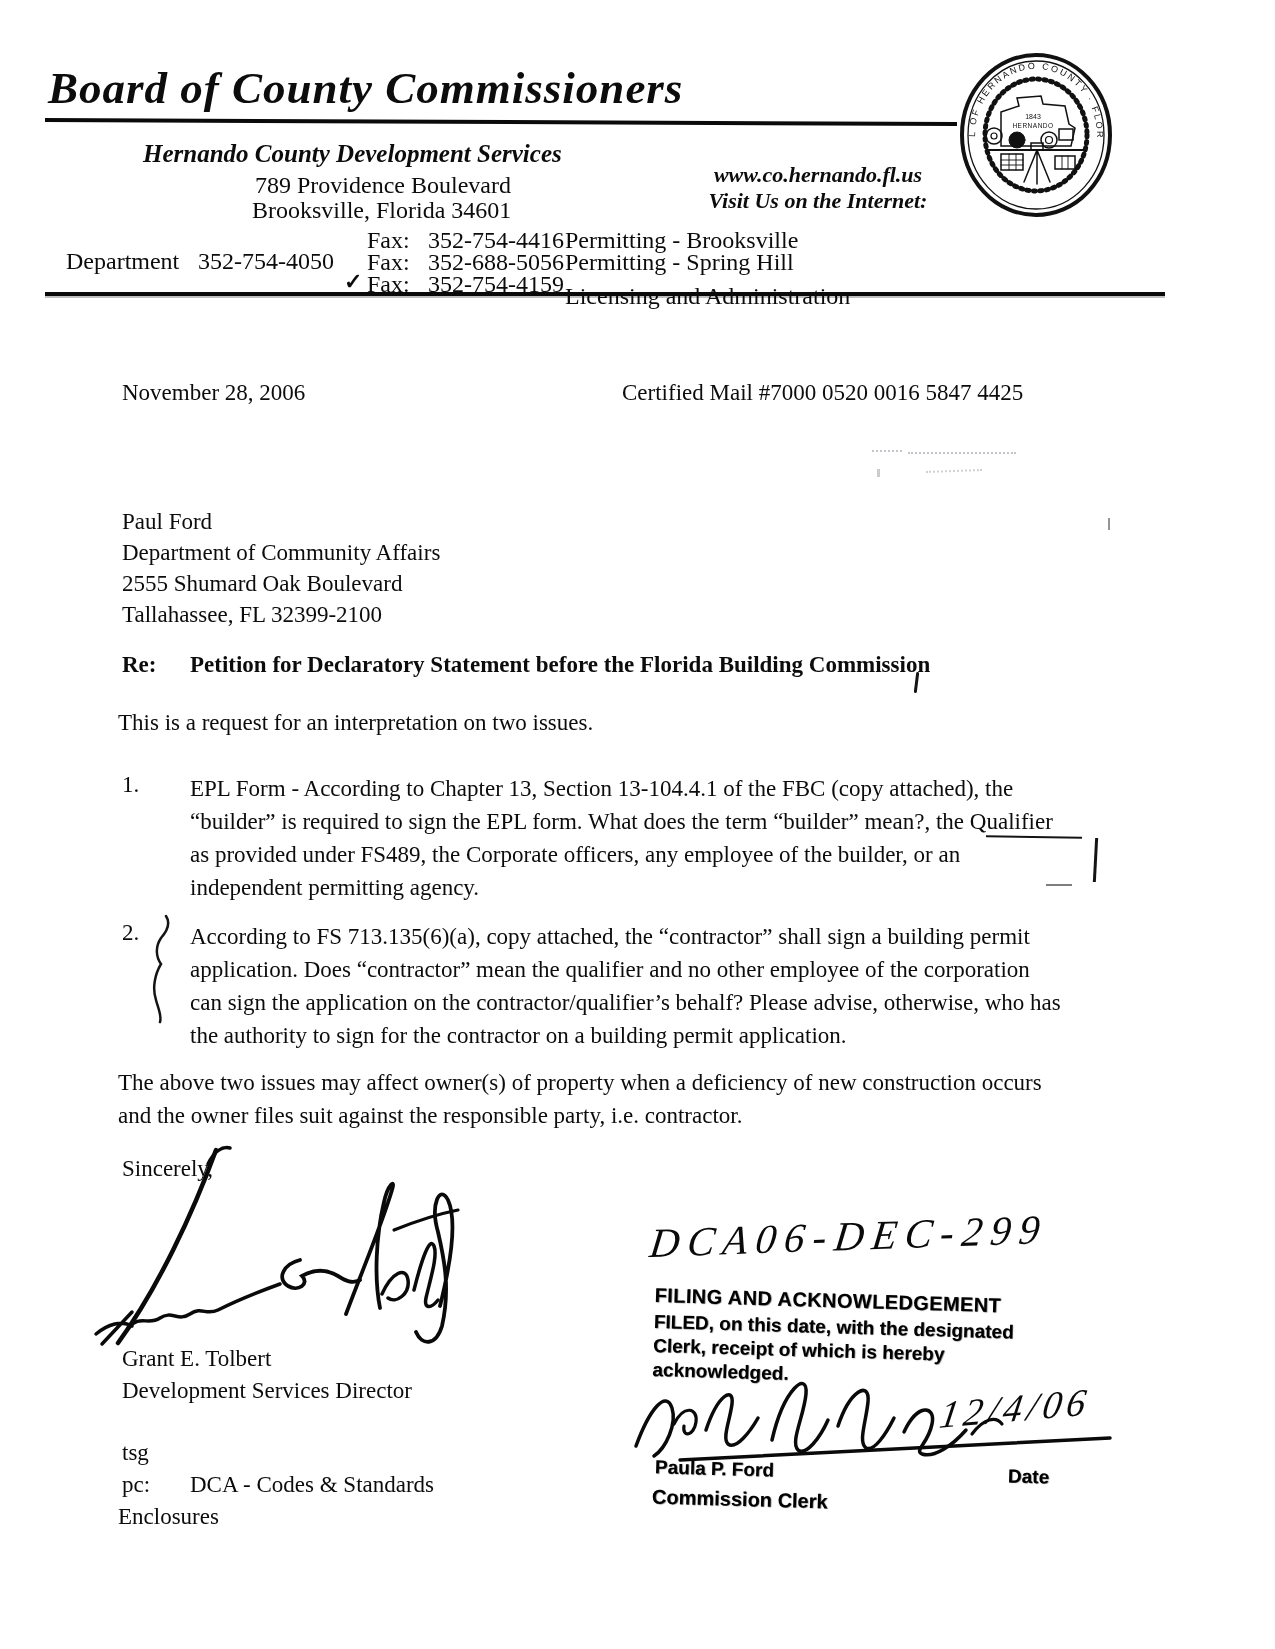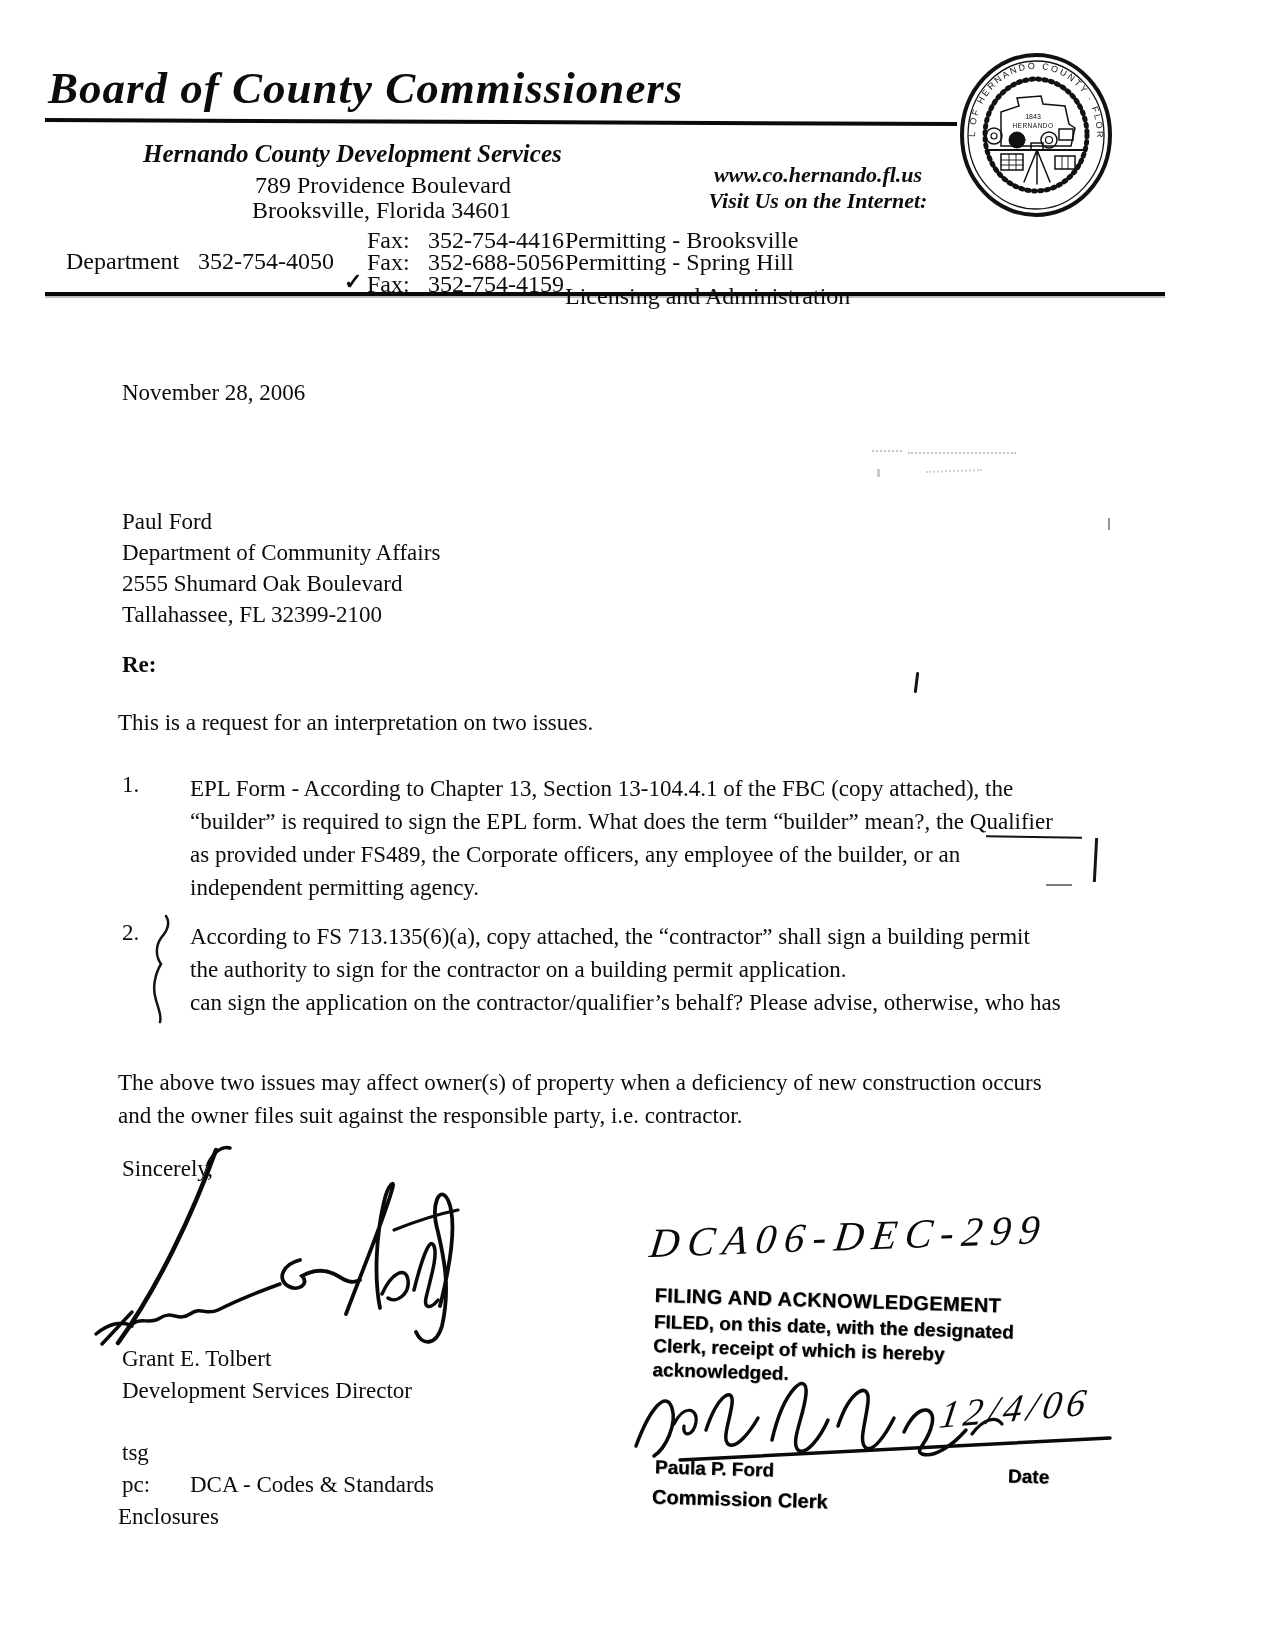--- a/index.html
+++ b/index.html
@@ -79,35 +79,37 @@
   </div>
   <div>
     <span class="t small" style="left:367px;top:271px;">Fax:</span>
     <span class="t small" style="left:428px;top:271px;">352-754-4159</span>
     <span class="t small" style="left:565px;top:271px;margin-top:12px;">Licensing and Administration</span>
   </div>
 
   <div class="rule" style="left:45px;top:292px;width:1120px;height:4px;box-shadow:0 2px 0 rgba(0,0,0,0.25);"></div>
 
   <div class="t body" style="left:122px;top:380px;">November 28, 2006</div>
+  <div class="t body" style="left:622px;top:380px;">Certified Mail #7000 0520 0016 5847 4425</div>
 
   <div style="position:absolute;left:872px;top:450px;width:30px;border-top:2px dotted #9aa0a6;opacity:.6;"></div>
   <div style="position:absolute;left:908px;top:452px;width:108px;border-top:2px dotted #9aa0a6;opacity:.6;"></div>
   <div style="position:absolute;left:926px;top:470px;width:56px;border-top:2px dotted #b3b3b3;opacity:.6;transform:rotate(-2deg);"></div>
   <div style="position:absolute;left:877px;top:469px;width:3px;height:8px;background:#9a9a9a;opacity:.5;"></div>
 
   <div class="t body lines" style="left:122px;top:506px;line-height:31px;">
     <div>Paul Ford</div>
     <div>Department of Community Affairs</div>
     <div>2555 Shumard Oak Boulevard</div>
     <div>Tallahassee, FL 32399-2100</div>
   </div>
   <div class="mark" style="left:1108px;top:518px;width:2px;height:12px;opacity:.45;"></div>
 
   <div class="t body bold" style="left:122px;top:652px;">Re:</div>
+  <div class="t body bold" style="left:190px;top:652px;">Petition for Declaratory Statement before the Florida Building Commission</div>
   <div class="mark" style="left:915px;top:672px;width:2.5px;height:21px;transform:rotate(7deg);border-radius:2px;"></div>
 
   <div class="t body" style="left:118px;top:710px;">This is a request for an interpretation on two issues.</div>
 
   <div class="t body" style="left:122px;top:772px;">1.</div>
   <div class="t body lines" style="left:190px;top:772px;line-height:33px;">
     <div>EPL Form - According to Chapter 13, Section 13-104.4.1 of the FBC (copy attached), the</div>
     <div>“builder” is required to sign the EPL form.  What does the term  “builder” mean?, the Qualifier</div>
     <div>as provided under FS489, the Corporate officers, any employee of the builder, or an</div>
     <div>independent permitting agency.</div>
@@ -115,22 +117,23 @@
   <div class="mark" style="left:986px;top:836px;width:96px;height:2px;transform:rotate(1deg);"></div>
   <div class="mark" style="left:1094px;top:838px;width:2.5px;height:44px;transform:rotate(3deg);"></div>
   <div class="mark" style="left:1046px;top:884px;width:26px;height:2px;opacity:.55;"></div>
 
   <div class="t body" style="left:122px;top:920px;">2.</div>
   <svg style="position:absolute;left:148px;top:912px;" width="26" height="112" viewBox="0 0 26 112">
     <path d="M18,4 C22,10 20,18 13,26 C7,35 8,45 13,52 C7,62 4,76 8,88 C10,96 14,104 12,110" fill="none" stroke="#141414" stroke-width="2.5" stroke-linecap="round"></path>
   </svg>
   <div class="t body lines" style="left:190px;top:920px;line-height:33px;">
     <div>According to FS 713.135(6)(a), copy attached,  the “contractor” shall sign a building permit</div>
+    <div>application.  Does “contractor” mean the qualifier and no other employee of the corporation</div>
+    <div>can sign the application on the contractor/qualifier’s behalf?  Please advise, otherwise, who has</div>
     <div>the authority to sign for the contractor on a building permit application.</div>
-    <div>can sign the application on the contractor/qualifier’s behalf?  Please advise, otherwise, who has</div>
   </div>
 
   <div class="t body lines" style="left:118px;top:1066px;line-height:33px;">
     <div>The above two issues may affect owner(s) of property when a deficiency of new construction occurs</div>
     <div>and the owner files suit against the responsible party, i.e. contractor.</div>
   </div>
 
   <div class="t body" style="left:122px;top:1156px;">Sincerely,</div>
 
   <svg style="position:absolute;left:88px;top:1138px;" width="375" height="212" viewBox="0 0 375 212">

